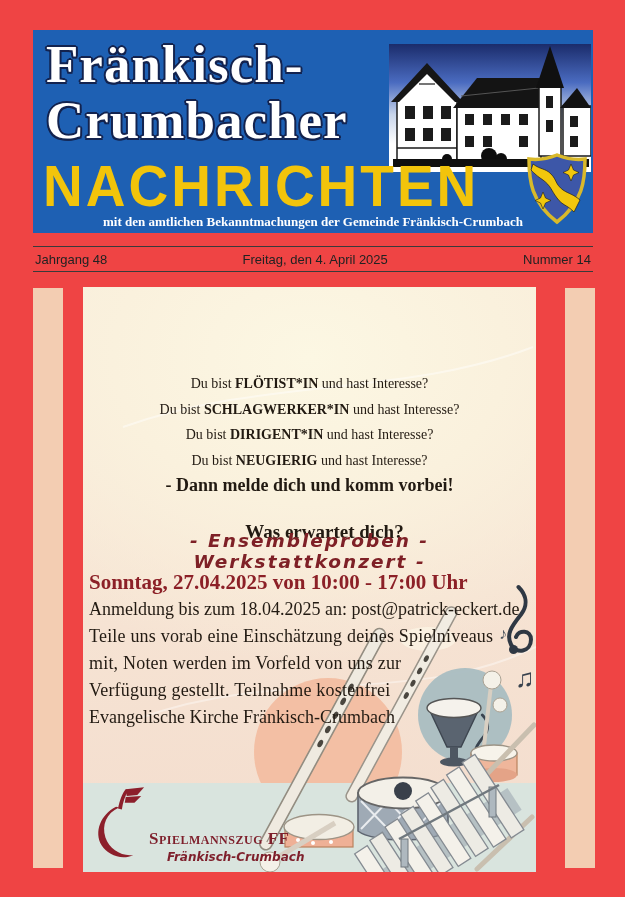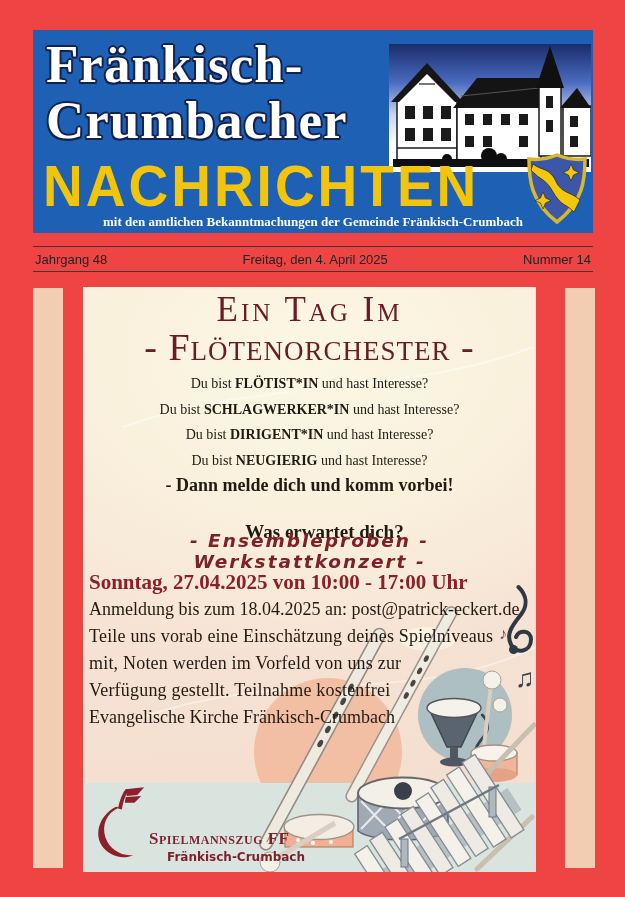--- a/index.html
+++ b/index.html
@@ -62,21 +62,21 @@
   .d-reg{font-size:18px;line-height:27px;}
   .d-reg b{font-weight:normal;}
   .d-note{font-size:18px;line-height:27px;letter-spacing:.2px;}
   .d-concert{font-size:21px;line-height:32px;font-weight:bold;color:#8C2027;}
   .d-loc,.d-free{font-size:18px;line-height:27px;}
 
   .logo{position:absolute;left:6px;top:500px;display:flex;}
   .logo svg{width:58px;height:76px;}
   .logo-text{margin-top:42px;margin-left:2px;}
   .logo-name{font-variant:small-caps;font-weight:bold;font-size:17px;color:#7E1F2B;letter-spacing:.5px;}
-  .logo-sub{font-family:"DejaVu Sans",sans-serif;font-weight:bold;
+  .logo-sub{font-family:"DejaVu Sans",sans-serif;font-style:italic;font-weight:bold;
       font-size:12px;color:#7E1F2B;margin-left:18px;margin-top:1px;}
 </style>
 </head>
 <body>
 
 <div id="page">
 
   <header class="masthead">
     <div class="mast-title">
       <div>Fränkisch-</div>
@@ -259,24 +259,20 @@
           <rect x="120" y="-46" width="15" height="86" fill="#F4F1EA" stroke="#858B92" stroke-width="1.3"></rect>
           <rect x="140" y="-48" width="15" height="90" fill="#EDEBE4" stroke="#858B92" stroke-width="1.3"></rect>
         </g>
         <rect x="148" y="262" width="7" height="28" fill="#AEB8BF" stroke="#70787E" stroke-width="1"></rect>
         <rect x="236" y="210" width="7" height="30" fill="#AEB8BF" stroke="#70787E" stroke-width="1"></rect>
         <line x1="146" y1="262" x2="246" y2="208" stroke="#70787E" stroke-width="2.5"></line>
       </g>
     </svg>
 
     <div class="poster-text">
-      <h1 class="p-title">
-        <span class="t1">Ein Tag Im</span>
-        <span class="t2">- Flötenorchester -</span>
-      </h1>
 
       <div class="questions">
         <p class="q"><span>Du bist </span><b>FLÖTIST*IN</b><span> und hast Interesse?</span></p>
         <p class="q"><span>Du bist </span><b>SCHLAGWERKER*IN</b><span> und hast Interesse?</span></p>
         <p class="q"><span>Du bist </span><b>DIRIGENT*IN</b><span> und hast Interesse?</span></p>
         <p class="q"><span>Du bist </span><b>NEUGIERIG</b><span> und hast Interesse?</span></p>
       </div>
 
       <p class="cta">- Dann melde dich und komm vorbei!</p>
       <p class="was">Was erwartet dich?</p>

